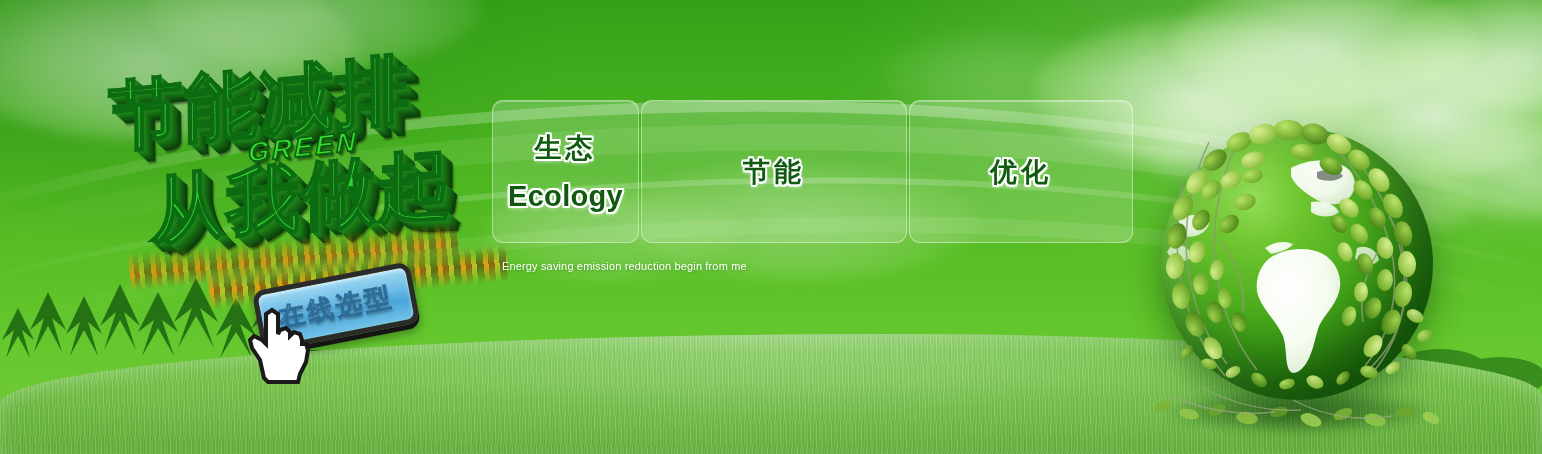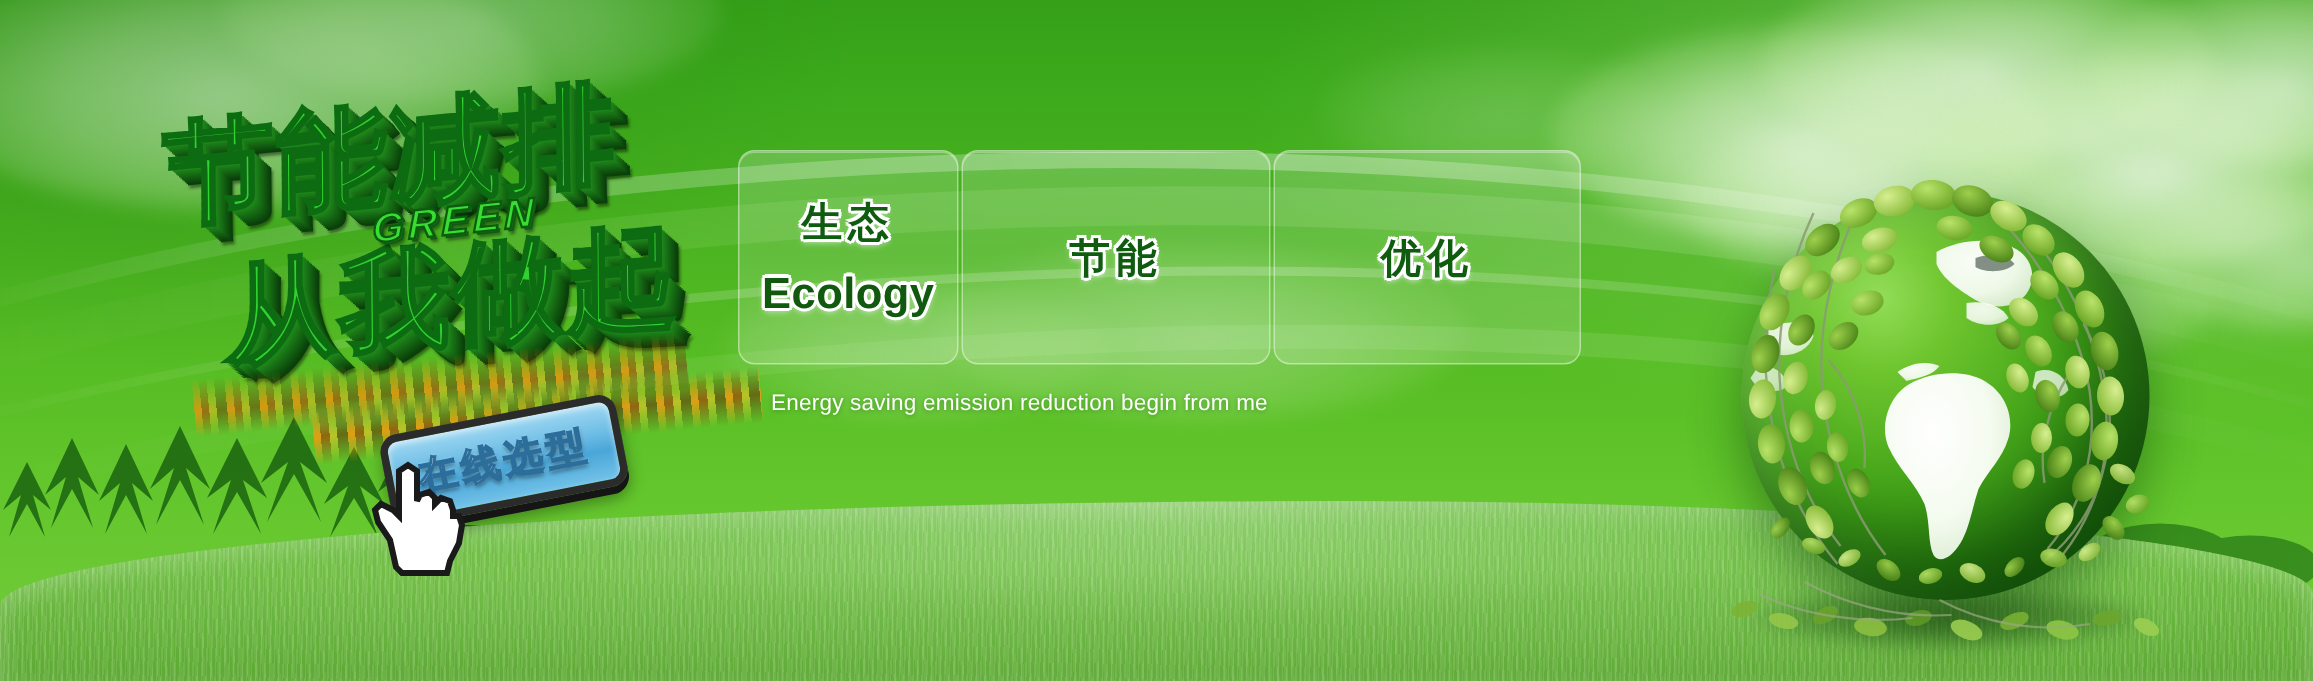--- a/index.html
+++ b/index.html
@@ -229,22 +229,22 @@
       rgba(255,255,255,.20) 0%,
       rgba(255,255,255,.13) 45%,
       rgba(255,255,255,.17) 100%);
     box-shadow:inset 0 1px 0 rgba(255,255,255,.32);
     display:flex; flex-direction:column;
     align-items:center; justify-content:center;
     gap:14px;
     padding:0 16px;
   }
   .card-1 { width:147px; }
-  .card-2 { width:206px; }
-  .card-3 { width:205px; }
+  .card-2 { width:266px; }
+  .card-3 { width:224px; }
 
   .card-cn {
     font-size:27px; font-weight:bold;
     color:#0f5c10;
     letter-spacing:4px;
     text-shadow:
       -1.6px -1.6px 0 #fff, 1.6px -1.6px 0 #fff,
       -1.6px 1.6px 0 #fff, 1.6px 1.6px 0 #fff,
       0 -2px 0 #fff, 0 2px 0 #fff, -2px 0 0 #fff, 2px 0 0 #fff,
       0 2px 4px rgba(255,255,255,.85);
@@ -257,22 +257,22 @@
     text-shadow:
       -1.7px -1.7px 0 #fff, 1.7px -1.7px 0 #fff,
       -1.7px 1.7px 0 #fff, 1.7px 1.7px 0 #fff,
       0 -2.2px 0 #fff, 0 2.2px 0 #fff, -2.2px 0 0 #fff, 2.2px 0 0 #fff,
       0 2px 5px rgba(255,255,255,.8);
     white-space:nowrap;
   }
 
   
   .tagline {
-    position:absolute; left:514px; top:260px;
-    font-size:15px;
+    position:absolute; left:502px; top:260px;
+    font-size:11px;
     color:#ffffff;
     letter-spacing:.15px;
     text-shadow:0 1px 3px rgba(30,90,15,.45);
     white-space:nowrap;
     z-index:5;
   }
 
   
   .globe-wrap {
     position:absolute; left:1143px; top:118px;

